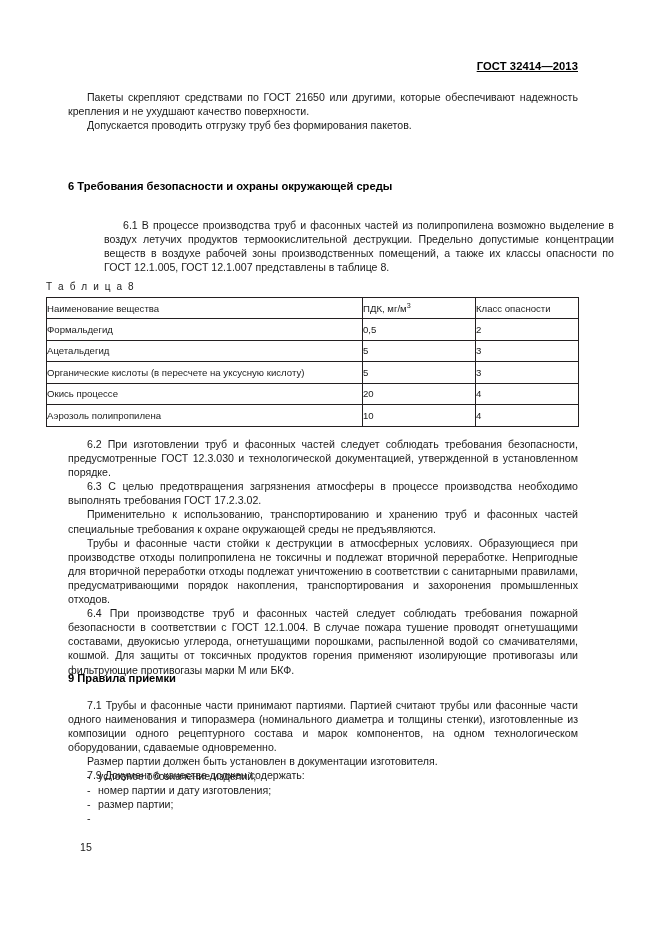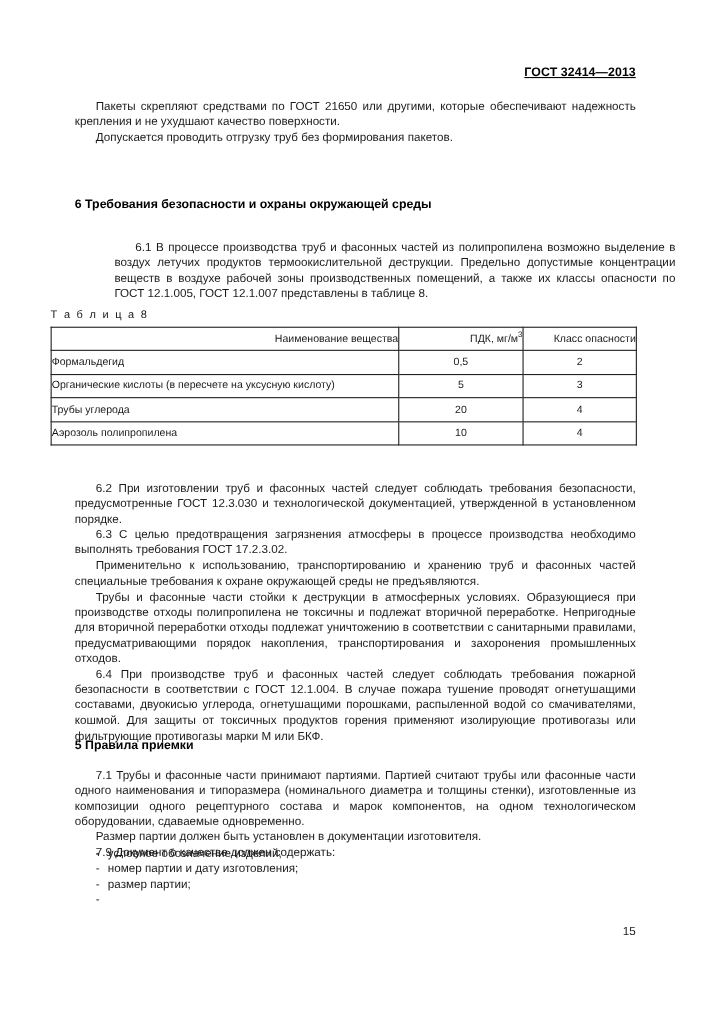--- a/index.html
+++ b/index.html
@@ -85,36 +85,36 @@
   }
   table.gost-table th,
   table.gost-table td {
     border: 1px solid #231f20;
     padding: 0;
     vertical-align: middle;
   }
   table.gost-table thead th {
     height: 20px;
     font-weight: normal;
-    text-align: right;
+    text-align: left;
     border-bottom-width: 1px;
   }
   table.gost-table thead tr th {
     border-bottom: 1.6px solid #231f20;
   }
   table.gost-table tbody td {
     height: 20.5px;
   }
   td.c-name {
     text-align: left;
     padding-left: 8px;
     margin-left: 40px;
   }
   td.c-val, td.c-class {
-    text-align: center;
+    text-align: left;
   }
   .col-name  { width: 316px; }
   .col-pdk   { width: 113px; }
   .col-class { width: 103px; }
   sup {
     font-size: 7.2px;
     vertical-align: super;
     line-height: 0;
   }
 
@@ -136,24 +136,24 @@
   }
   .bullet-list li .dash {
     position: absolute;
     left: 19px;
     top: 0;
   }
 
   
   .page-number {
     position: absolute;
-    left: 68px;
+    left: 80px;
     width: 510px;
     top: 841px;
-    text-align: right;
+    text-align: left;
     font-size: 10.6px;
     color: #1a1a1a;
   }
 </style>
 </head>
 <body>
 
 <div class="page">
 
   <div class="page-header">ГОСТ 32414—2013</div>
@@ -184,46 +184,51 @@
         <th>Класс опасности</th>
       </tr>
     </thead>
     <tbody>
       <tr>
         <td class="c-name">Формальдегид</td>
         <td class="c-val">0,5</td>
         <td class="c-class">2</td>
       </tr>
       <tr>
+        <td class="c-name">Ацетальдегид</td>
+        <td class="c-val">5</td>
+        <td class="c-class">3</td>
+      </tr>
+      <tr>
         <td class="c-name">Органические кислоты (в пересчете на уксусную кислоту)</td>
         <td class="c-val">5</td>
         <td class="c-class">3</td>
       </tr>
       <tr>
-        <td class="c-name">Трубы углерода</td>
+        <td class="c-name">Окись процессе</td>
         <td class="c-val">20</td>
         <td class="c-class">4</td>
       </tr>
       <tr>
         <td class="c-name">Аэрозоль полипропилена</td>
         <td class="c-val">10</td>
         <td class="c-class">4</td>
       </tr>
     </tbody>
   </table>
 
   <div class="block" style="top:437px;">
     <p class="para indent">6.2 При изготовлении труб и фасонных частей следует соблюдать требования безопасности, предусмотренные ГОСТ 12.3.030 и технологической документацией, утвержденной в установленном порядке.</p>
     <p class="para indent">6.3 С целью предотвращения загрязнения атмосферы в процессе производства необходимо выполнять требования ГОСТ 17.2.3.02.</p>
     <p class="para indent">Применительно к использованию, транспортированию и хранению труб и фасонных частей специальные требования к охране окружающей среды не предъявляются.</p>
     <p class="para indent">Трубы и фасонные части стойки к деструкции в атмосферных условиях. Образующиеся при производстве отходы полипропилена не токсичны и подлежат вторичной переработке. Непригодные для вторичной переработки отходы подлежат уничтожению в соответствии с санитарными правилами, предусматривающими порядок накопления, транспортирования и захоронения промышленных отходов.</p>
     <p class="para indent">6.4 При производстве труб и фасонных частей следует соблюдать требования пожарной безопасности в соответствии с ГОСТ 12.1.004. В случае пожара тушение проводят огнетушащими составами, двуокисью углерода, огнетушащими порошками, распыленной водой со смачивателями, кошмой. Для защиты от токсичных продуктов горения применяют изолирующие противогазы или фильтрующие противогазы марки М или БКФ.</p>
   </div>
 
-  <div class="section-heading" style="top:672px;">5 Правила приемки</div>
+  <div class="section-heading" style="top:672px;">9 Правила приемки</div>
 
   <div class="block" style="top:698px;">
     <p class="para indent">7.1 Трубы и фасонные части принимают партиями. Партией считают трубы или фасонные части одного наименования и типоразмера (номинального диаметра и толщины стенки), изготовленные из композиции одного рецептурного состава и марок компонентов, на одном технологическом оборудовании, сдаваемые одновременно.</p>
     <p class="para indent">Размер партии должен быть установлен в документации изготовителя.</p>
     <p class="para indent">7.9 Документ о качестве должен содержать:</p>
   </div>
 
   <ul class="bullet-list" style="top:769px;">
     <li><span class="dash">-</span></li>
     <li><span class="dash">-</span><span>условное обозначение изделий,</span></li>

